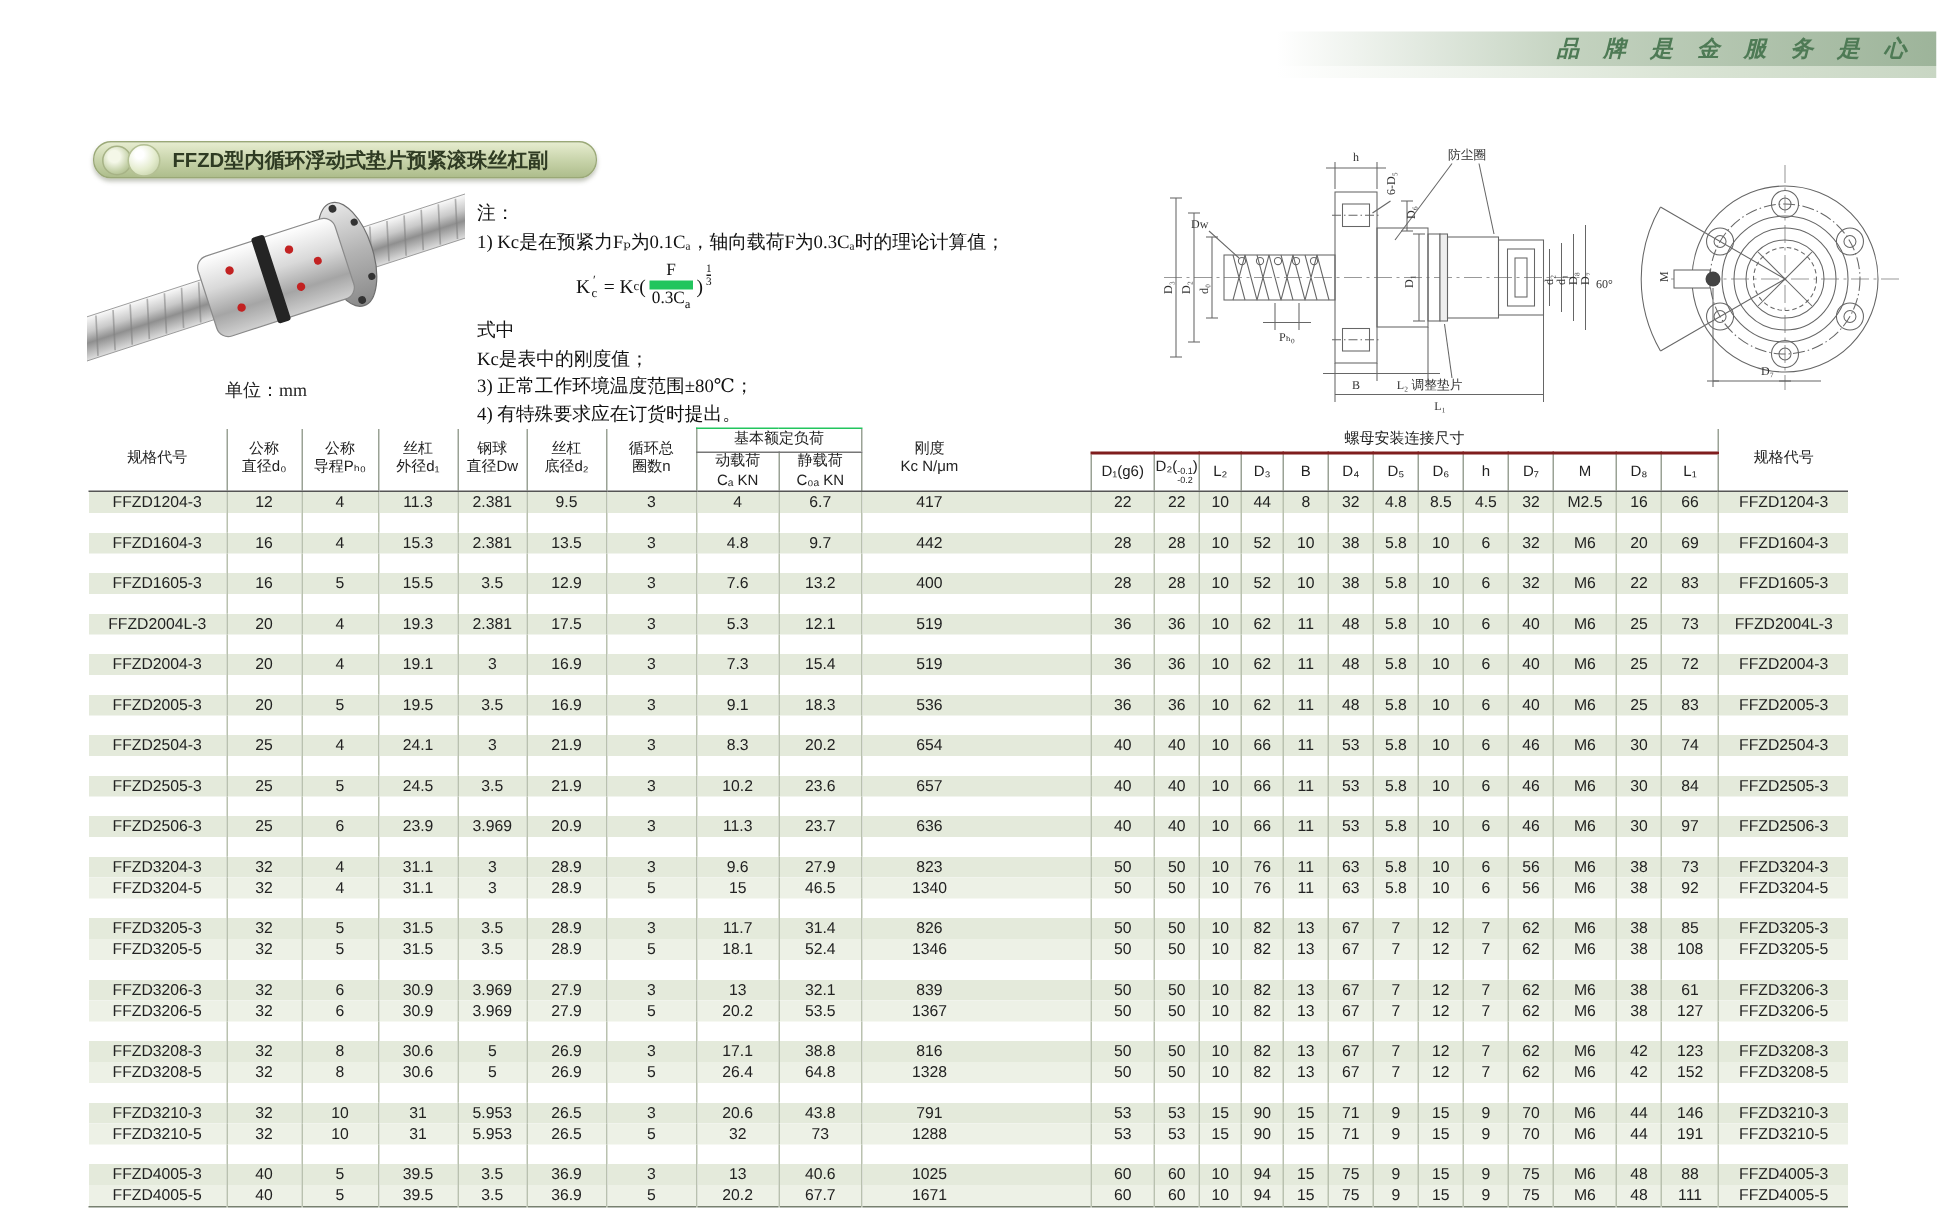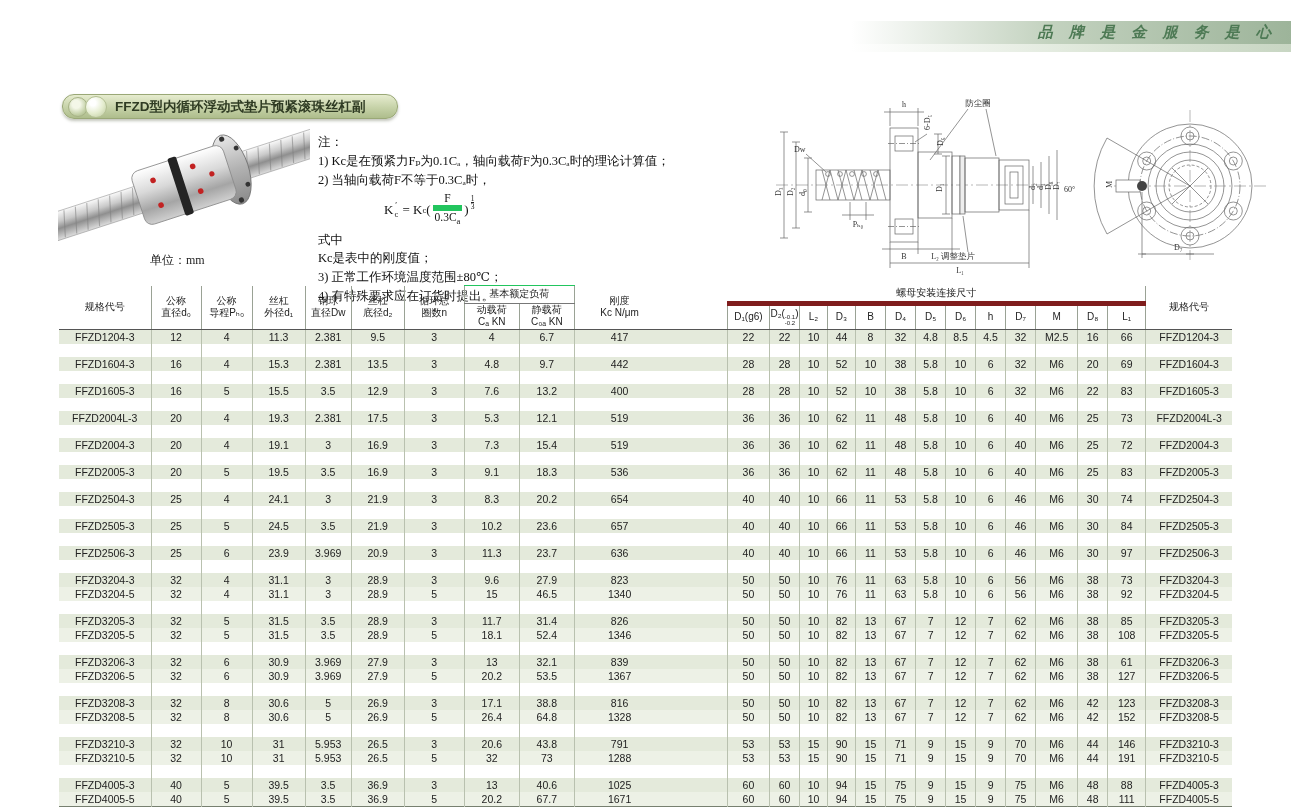--- a/index.html
+++ b/index.html
@@ -56,21 +56,21 @@
   table.spec{
     position:absolute;top:285px;left:59px;width:1173px;border-collapse:collapse;table-layout:fixed;
     border-bottom:1.2px solid #778070;
   }
   table.spec th,table.spec td{padding:0;margin:0;font-weight:normal;text-align:center;overflow:hidden;white-space:nowrap}
   table.spec th{font-size:10px;color:#222;line-height:1.25;border-left:1px solid #9aa295;vertical-align:middle}
   table.spec td{font-size:10.5px;color:#222;height:14px;border-left:1px solid #b9c1af;vertical-align:middle}
   .no-l{border-left:none !important}
   .hb{border-bottom:1.4px solid #555}
   .grp-top{border-top:1px solid #22c55e;border-bottom:1px solid #777}
-  .grp-nut{border-bottom:5px solid #7f1d1d;font-size:10.5px}
+  .grp-nut{border-bottom:2px solid #7f1d1d;font-size:10.5px}
   tr.hr1 th{height:15px}
   tr.hr2 th{height:21px}
   tr.a td{background:#e4eadb}
   tr.b td{background:#edf1e6}
   tr.gap td{background:#ffffff;height:13px}
   td.code-l{text-align:center}
   td.code-r{text-align:left;padding-left:8px}
   .tolstack{display:inline-flex;flex-direction:column;font-size:6px;line-height:1;vertical-align:-2px;text-align:left}
 </style>
 </head>
@@ -122,21 +122,20 @@
     <circle cx="140" cy="46" r="2.8" fill="#c22222"></circle>
       <circle cx="140" cy="72" r="2.8" fill="#c22222"></circle>
     <circle cx="156" cy="59" r="2.6" fill="#c22222"></circle>
   </g>
 </svg>
 <div class="unit-label">单位：mm</div>
 
 <div class="notes">
   <div>注：</div>
   <div>1) Kc是在预紧力Fₚ为0.1Cₐ，轴向载荷F为0.3Cₐ时的理论计算值；</div>
-  <div>2) 当轴向载荷F不等于0.3Cₐ时，</div>
   <div class="formula">
     <span>K</span>
       <span class="pstack">
         <span>′</span>
         <span>c</span>
       </span>
     <span>&nbsp;</span>
       <span>= K</span>
       <sub>c</sub>
     <span>(</span>

